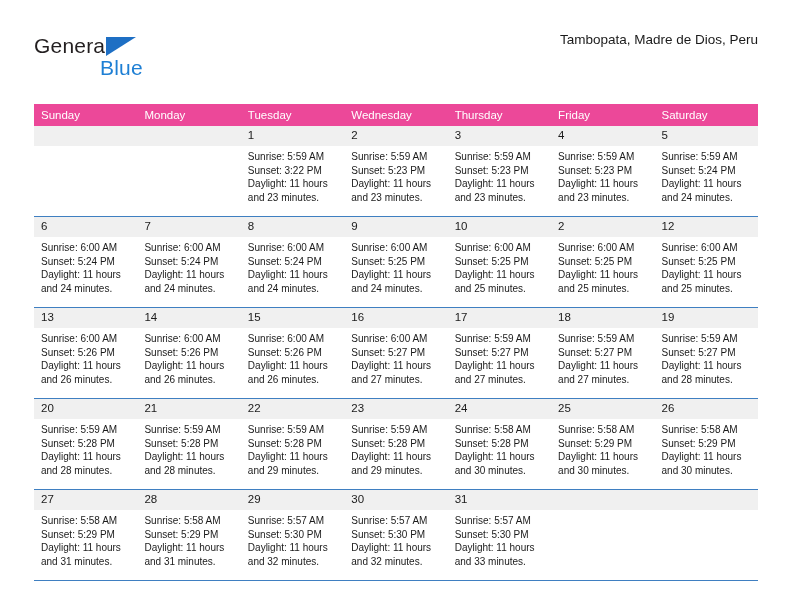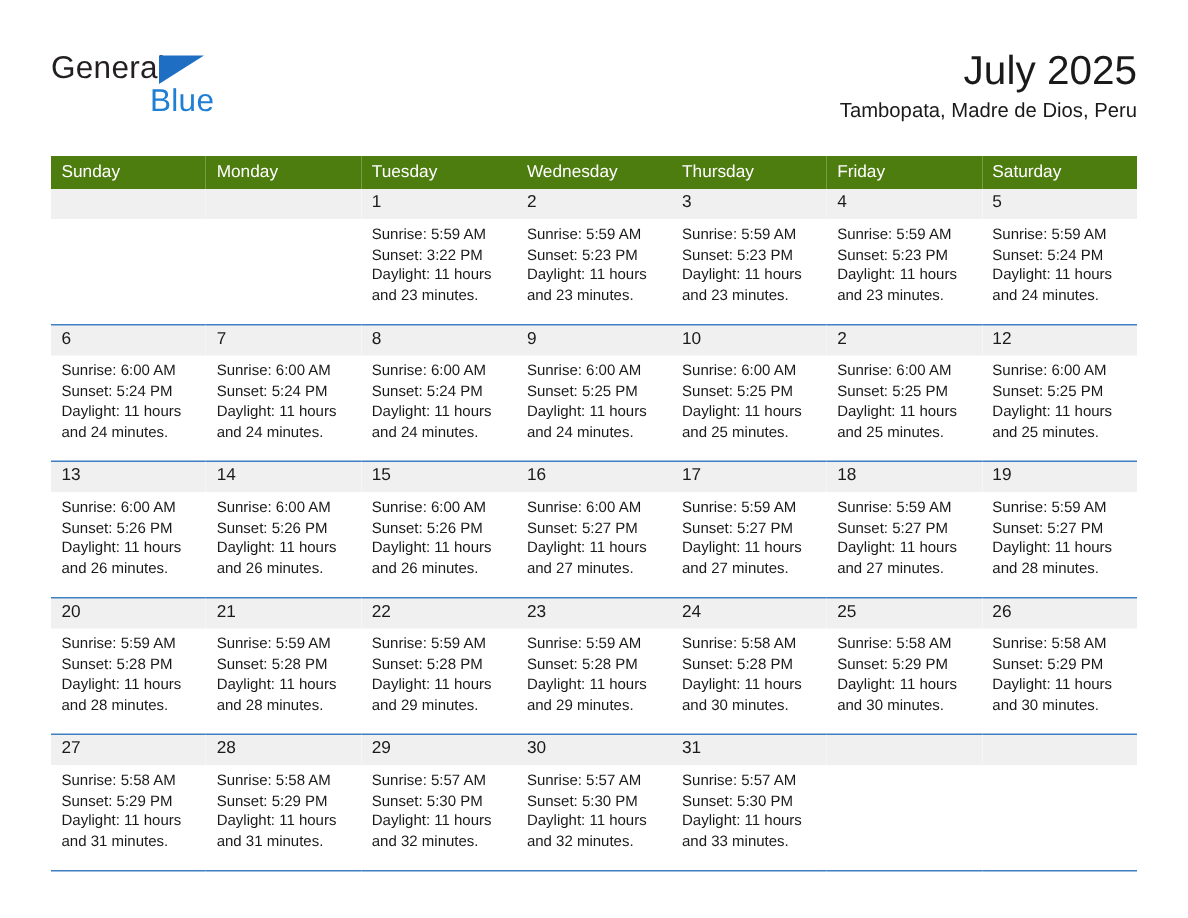--- a/index.html
+++ b/index.html
@@ -87,21 +87,21 @@
   
   .calendar {
     position: absolute;
     left: 34px;
     top: 104px;
     width: 724px;
     border-collapse: collapse;
     table-layout: fixed;
   }
   .calendar th {
-    background: #4d7c0f;
+    background: #ec4899;
     color: #ffffff;
     font-size: 11.5px;
     font-weight: normal;
     text-align: left;
     padding: 5px 0 5px 7px;
     height: 12px;
     border: none;
   }
   .calendar td {
     vertical-align: top;
@@ -149,21 +149,20 @@
 
   <div class="header">
 
     <div class="brand">
       <span class="brand-general">General</span>
       <span class="brand-tri"></span>
       <span class="brand-blue">Blue</span>
     </div>
 
     <div class="title-block">
-      <div class="cal-title">July 2025</div>
       <div class="cal-subtitle">Tambopata, Madre de Dios, Peru</div>
     </div>
 
   </div>
 
   <table class="calendar">
     <thead>
       <tr>
         <th>Sunday</th>
         <th>Monday</th>

